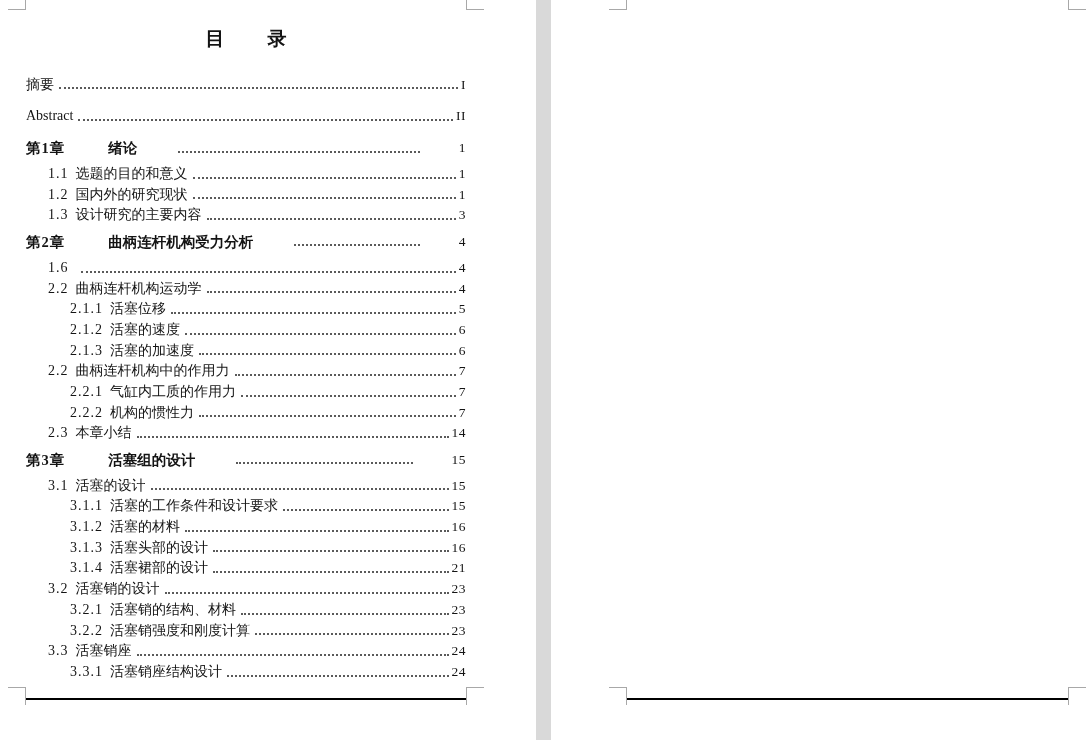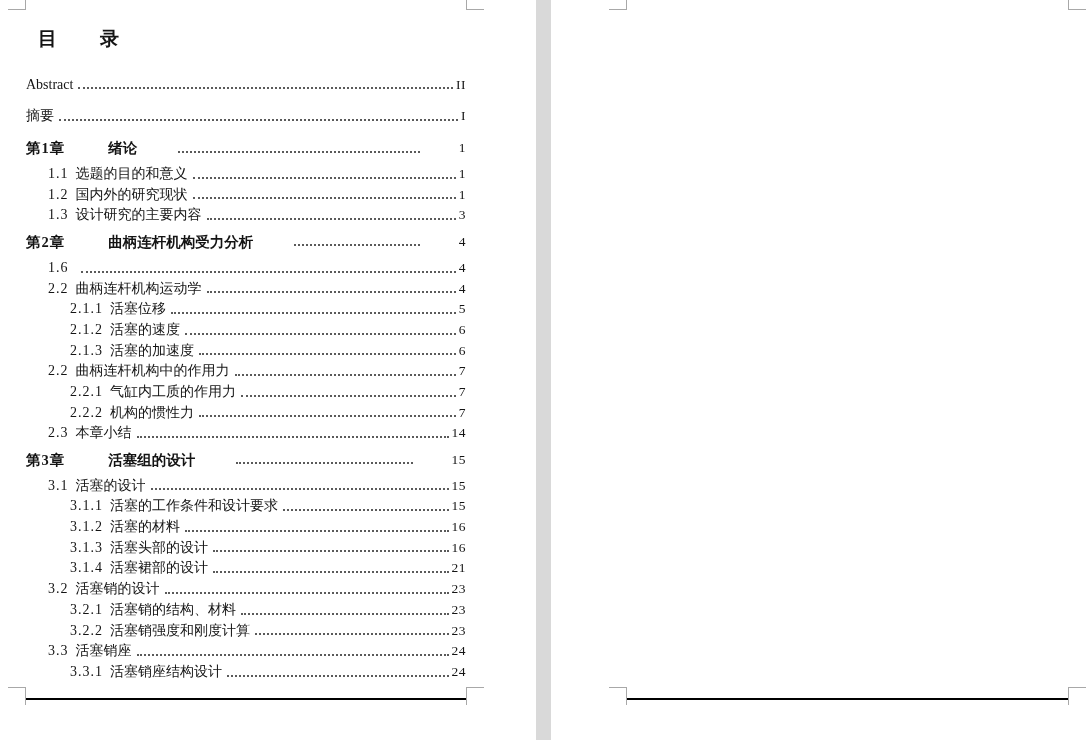--- a/index.html
+++ b/index.html
@@ -21,21 +21,21 @@
   .cm.tl{border-right:1px solid var(--crop);border-bottom:1px solid var(--crop);}
   .cm.tr{border-left:1px solid var(--crop);border-bottom:1px solid var(--crop);}
   .cm.bl{border-right:1px solid var(--crop);border-top:1px solid var(--crop);}
   .cm.br{border-left:1px solid var(--crop);border-top:1px solid var(--crop);}
 
   .rule{position:absolute;top:698px;height:2px;background:var(--rule);}
   .rule-left{left:26px;width:440px;}
   .rule-right{left:627px;width:441px;}
 
   .toc-title{
-    position:absolute;top:26px;left:26px;width:440px;text-align:left;
+    position:absolute;top:26px;left:26px;width:440px;text-align:center;
     font-size:19px;font-weight:bold;color:var(--ink);
     letter-spacing:12px;text-indent:12px;white-space:pre;
   }
 
   .toc-list{position:absolute;display:flex;flex-direction:column;color:var(--ink);}
   .toc-list-left{left:26px;top:69px;width:440px;}
 
   .row{display:flex;align-items:stretch;height:20.7px;line-height:20.7px;font-size:14px;}
   .row .num{letter-spacing:1px;margin-right:7px;white-space:nowrap;}
   .row .txt{white-space:nowrap;}
@@ -51,28 +51,28 @@
 </style>
 </head>
 <body>
 
 <div class="stage">
 
   <div class="page page-left">
     <div class="toc-title">目　录</div>
     <div class="toc-list toc-list-left">
         <div class="row lv-front">
+          <span class="txt">摘要</span>
+          <span class="leader"></span>
+          <span class="pg">I</span>
+        </div>
+        <div class="row lv-front">
           <span class="txt">Abstract</span>
           <span class="leader"></span>
           <span class="pg">II</span>
-        </div>
-        <div class="row lv-front">
-          <span class="txt">摘要</span>
-          <span class="leader"></span>
-          <span class="pg">I</span>
         </div>
         <div class="row lv-chapter">
           <span class="num">第1章</span>
           <span class="txt">绪论</span>
           <span class="leader"></span>
           <span class="pg">1</span>
         </div>
         <div class="row lv-s2">
           <span class="num">1.1</span>
           <span class="txt">选题的目的和意义</span>

